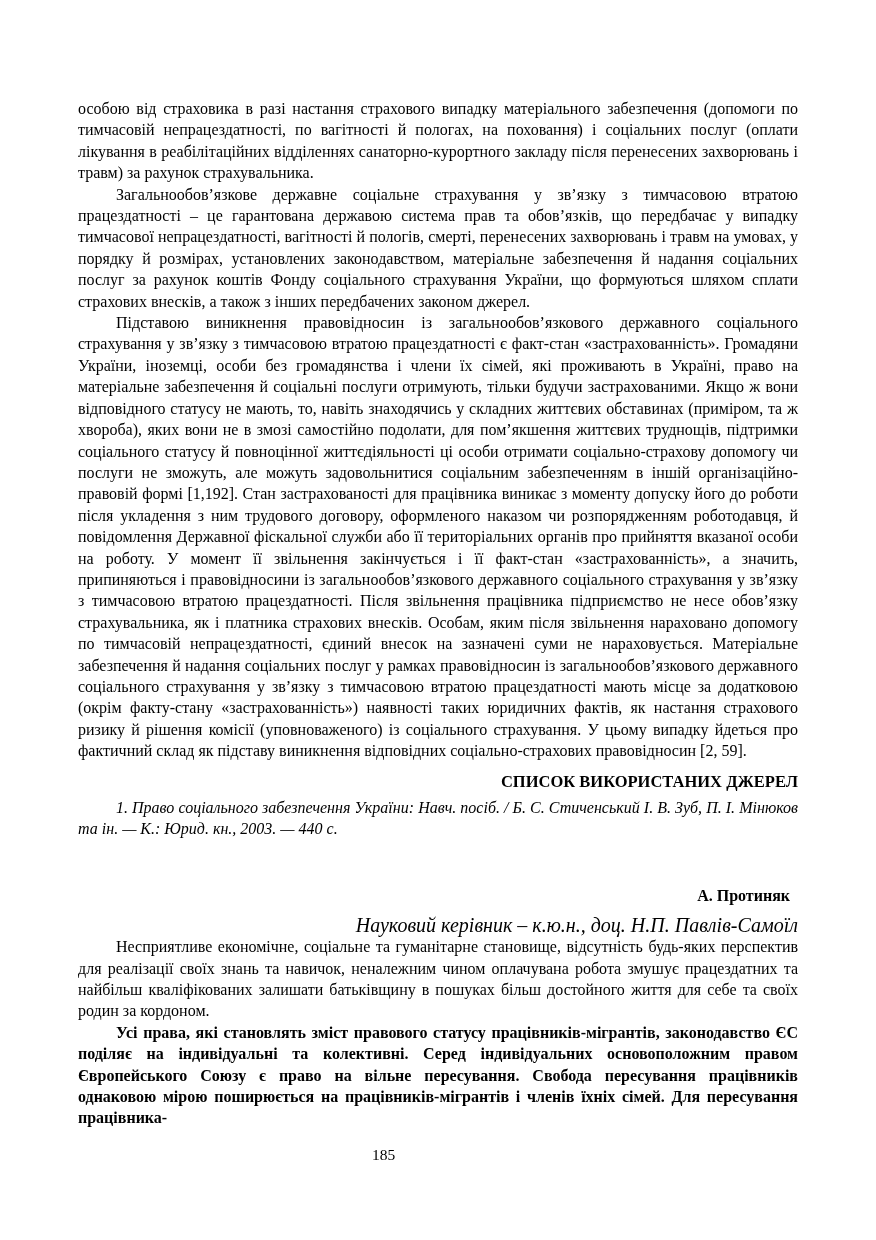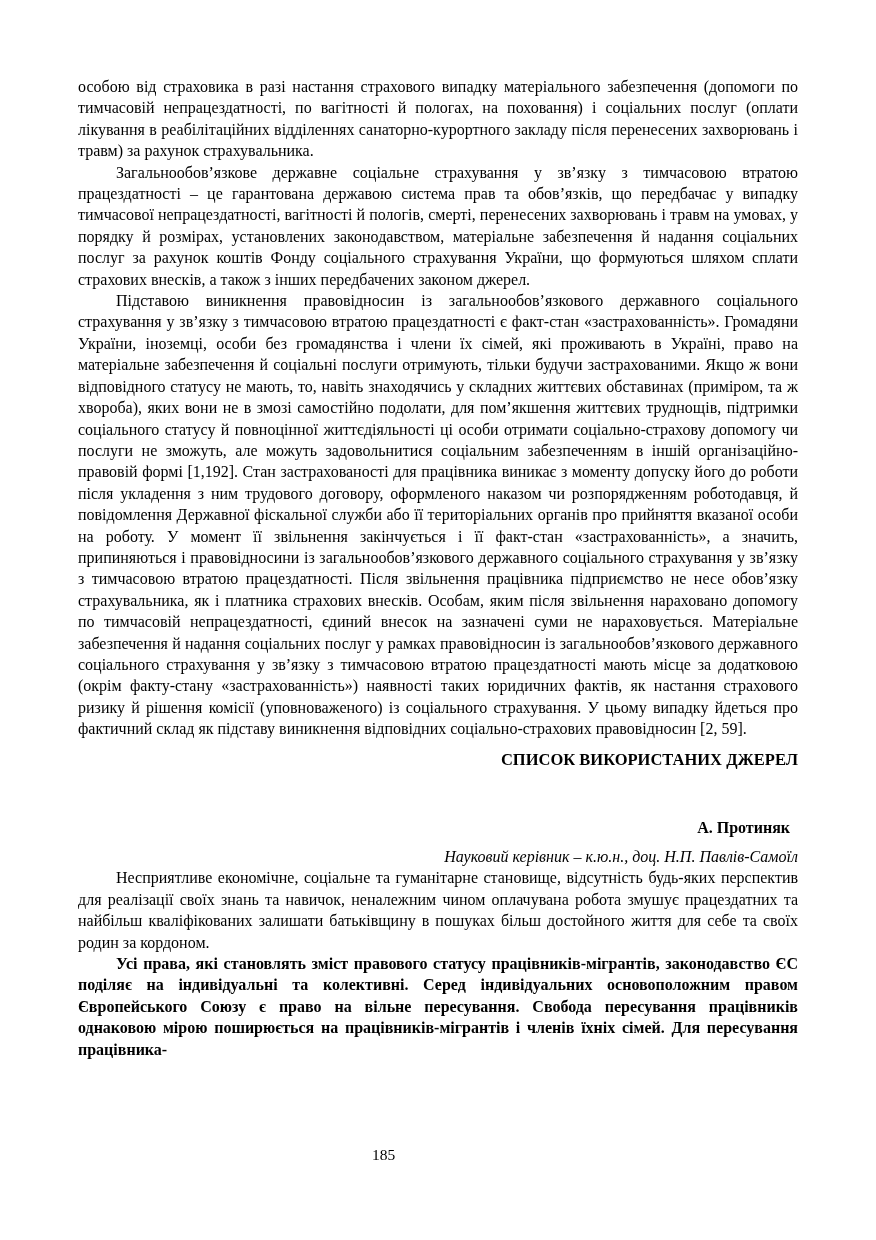--- a/index.html
+++ b/index.html
@@ -12,21 +12,21 @@
     width: 876px;
     height: 1240px;
     background: #ffffff;
     font-family: "Liberation Serif", "DejaVu Serif", serif;
     color: #000000;
     overflow: hidden;
   }
   .content {
     position: absolute;
     left: 78px;
-    top: 76px;
+    top: 98px;
     width: 720px;
   }
   .para {
     margin: 0;
     font-size: 16px;
     line-height: 21.4px;
     text-align: justify;
   }
   .indent { text-indent: 38px; }
   .italic { font-style: italic; }
@@ -44,21 +44,21 @@
   }
   .author-name {
     margin: 8px;
     font-size: 16px;
     font-weight: bold;
     line-height: 21.4px;
     text-align: right;
   }
   .supervisor {
     margin: 0;
-    font-size: 16px;
+    font-size: 20px;
     font-style: italic;
     line-height: 21.4px;
     text-align: right;
   }
   .article-title {
     margin: 24px 0 22px 0;
     font-size: 20px;
     font-weight: bold;
     text-align: center;
     line-height: 26px;
@@ -79,20 +79,21 @@
   <div class="content">
 
     <p class="para">особою від страховика в разі настання страхового випадку матеріального забезпечення (допомоги по тимчасовій непрацездатності, по вагітності й пологах, на поховання) і соціальних послуг (оплати лікування в реабілітаційних відділеннях санаторно-курортного закладу після перенесених захворювань і травм) за рахунок страхувальника.</p>
 
     <p class="para indent">Загальнообов’язкове державне соціальне страхування у зв’язку з тимчасовою втратою працездатності – це гарантована державою система прав та обов’язків, що передбачає у випадку тимчасової непрацездатності, вагітності й пологів, смерті, перенесених захворювань і травм на умовах, у порядку й розмірах, установлених законодавством, матеріальне забезпечення й надання соціальних послуг за рахунок коштів Фонду соціального страхування України, що формуються шляхом сплати страхових внесків, а також з інших передбачених законом джерел.</p>
 
     <p class="para indent">Підставою виникнення правовідносин із загальнообов’язкового державного соціального страхування у зв’язку з тимчасовою втратою працездатності є факт-стан «застрахованність». Громадяни України, іноземці, особи без громадянства і члени їх сімей, які проживають в Україні, право на матеріальне забезпечення й соціальні послуги отримують, тільки будучи застрахованими. Якщо ж вони відповідного статусу не мають, то, навіть знаходячись у складних життєвих обставинах (приміром, та ж хвороба), яких вони не в змозі самостійно подолати, для пом’якшення життєвих труднощів, підтримки соціального статусу й повноцінної життєдіяльності ці особи отримати соціально-страхову допомогу чи послуги не зможуть, але можуть задовольнитися соціальним забезпеченням в іншій організаційно-правовій формі [1,192]. Стан застрахованості для працівника виникає з моменту допуску його до роботи після укладення з ним трудового договору, оформленого наказом чи розпорядженням роботодавця, й повідомлення Державної фіскальної служби або її територіальних органів про прийняття вказаної особи на роботу. У момент її звільнення закінчується і її факт-стан «застрахованність», а значить, припиняються і правовідносини із загальнообов’язкового державного соціального страхування у зв’язку з тимчасовою втратою працездатності. Після звільнення працівника підприємство не несе обов’язку страхувальника, як і платника страхових внесків. Особам, яким після звільнення нараховано допомогу по тимчасовій непрацездатності, єдиний внесок на зазначені суми не нараховується. Матеріальне забезпечення й надання соціальних послуг у рамках правовідносин із загальнообов’язкового державного соціального страхування у зв’язку з тимчасовою втратою працездатності мають місце за додатковою (окрім факту-стану «застрахованність») наявності таких юридичних фактів, як настання страхового ризику й рішення комісії (уповноваженого) із соціального страхування. У цьому випадку йдеться про фактичний склад як підставу виникнення відповідних соціально-страхових правовідносин [2, 59].</p>
 
     <div class="refs-heading">СПИСОК ВИКОРИСТАНИХ ДЖЕРЕЛ</div>
 
+    <p class="para indent italic">1.  Право соціального забезпечення України: Навч. посіб. / Б. С. Стиченський І. В. Зуб, П. І. Мінюков та ін. — К.: Юрид. кн., 2003. — 440 с.</p>
 
 
     <div class="author-block">
       <p class="author-name">А. Протиняк</p>
       <p class="supervisor">Науковий керівник – к.ю.н., доц. Н.П. Павлів-Самоїл</p>
     </div>
 
 
     <p class="para indent">Несприятливе економічне, соціальне та гуманітарне становище, відсутність будь-яких перспектив для реалізації своїх знань та навичок, неналежним чином оплачувана робота змушує працездатних та найбільш кваліфікованих залишати батьківщину в пошуках більш достойного життя для себе та своїх родин за кордоном.</p>
 

